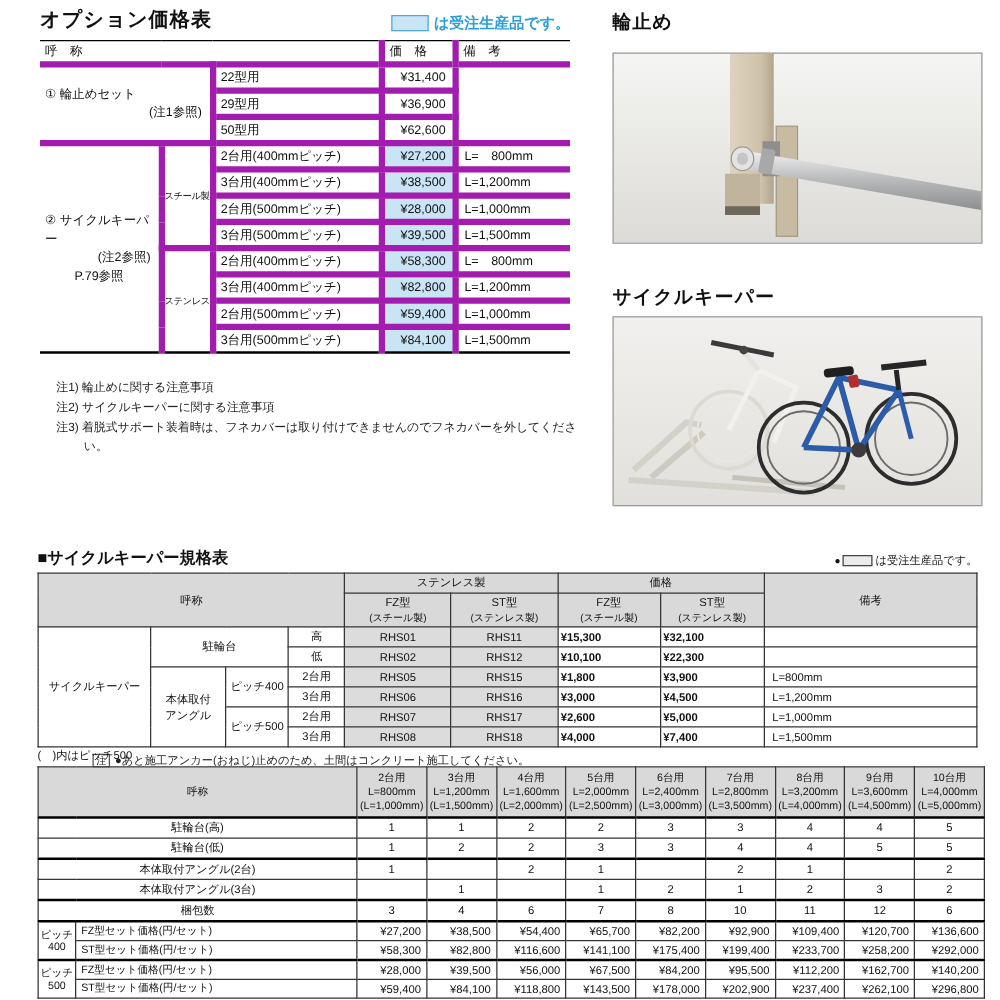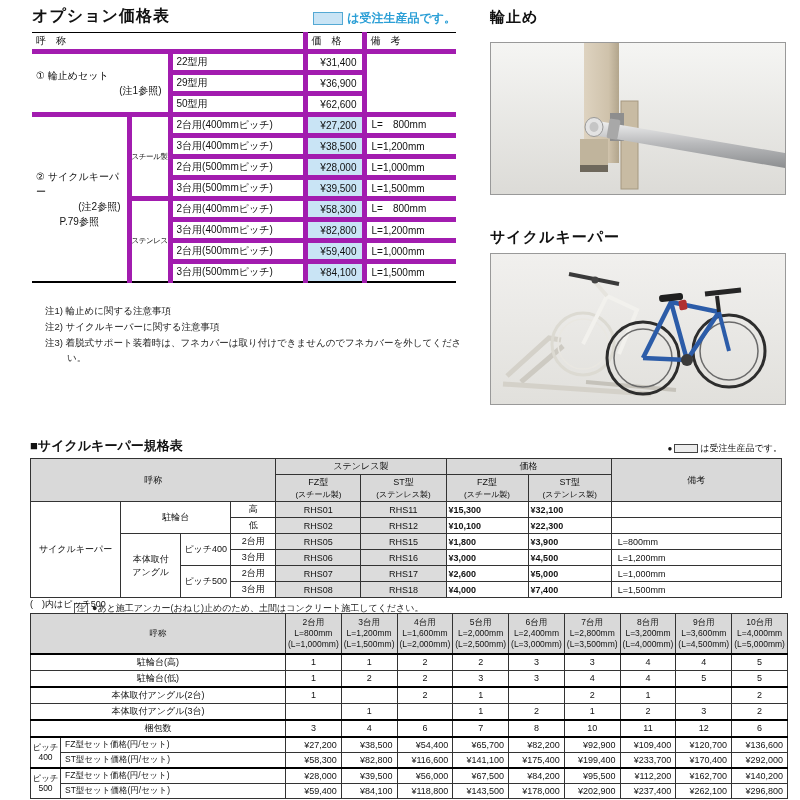--- a/index.html
+++ b/index.html
@@ -474,21 +474,21 @@
           </tr>
       <tr class="tb">
         <td class="plabel">ST型セット価格(円/セット)</td>
       <td class="pnum">¥58,300</td>
             <td class="pnum">¥82,800</td>
             <td class="pnum">¥116,600</td>
             <td class="pnum">¥141,100</td>
             <td class="pnum">¥175,400</td>
             <td class="pnum">¥199,400</td>
             <td class="pnum">¥233,700</td>
-            <td class="pnum">¥170,400</td>
+            <td class="pnum">¥258,200</td>
             <td class="pnum">¥292,000</td>
           </tr>
       <tr>
         <td rowspan="2" class="pitch">
               <div>ピッチ</div>
               <div>500</div>
             </td>
         <td class="plabel">FZ型セット価格(円/セット)</td>
       <td class="pnum">¥28,000</td>
             <td class="pnum">¥39,500</td>

